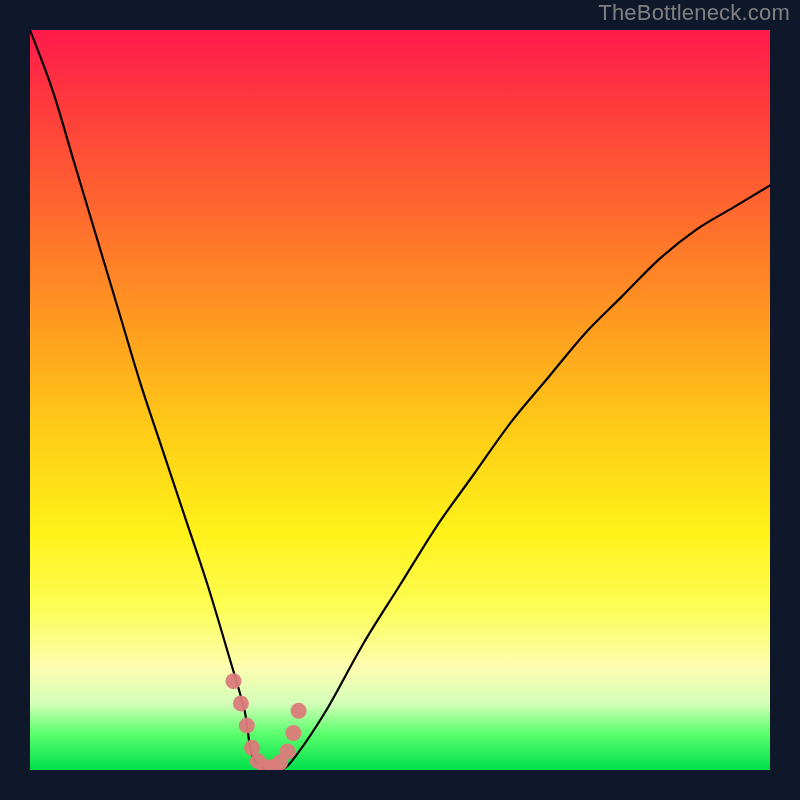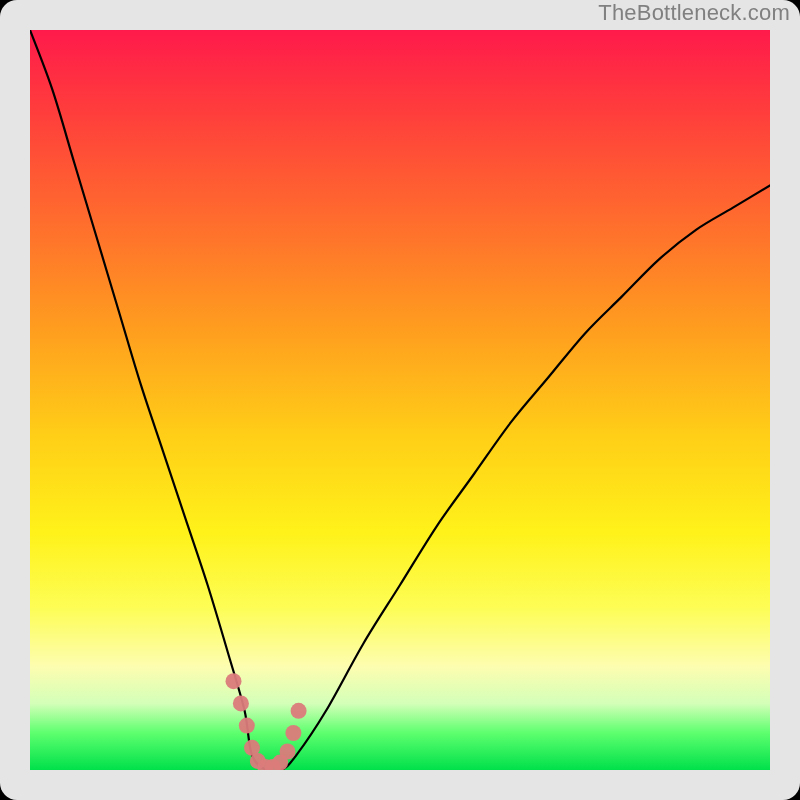--- a/index.html
+++ b/index.html
@@ -8,22 +8,21 @@
     width: 800px;
     height: 800px;
     background: #000;
     overflow: hidden;
     font-family: Arial, Helvetica, sans-serif;
   }
   .chart-wrap {
     position: relative;
     width: 800px;
     height: 800px;
-    background: #e5e5e5;
-    border-radius: 17px;
+    background: #0f172a;
   }
   .plot-area {
     position: absolute;
     left: 30px;
     top: 30px;
     width: 740px;
     height: 740px;
     overflow: hidden;
   }
   .gradient-bg {

